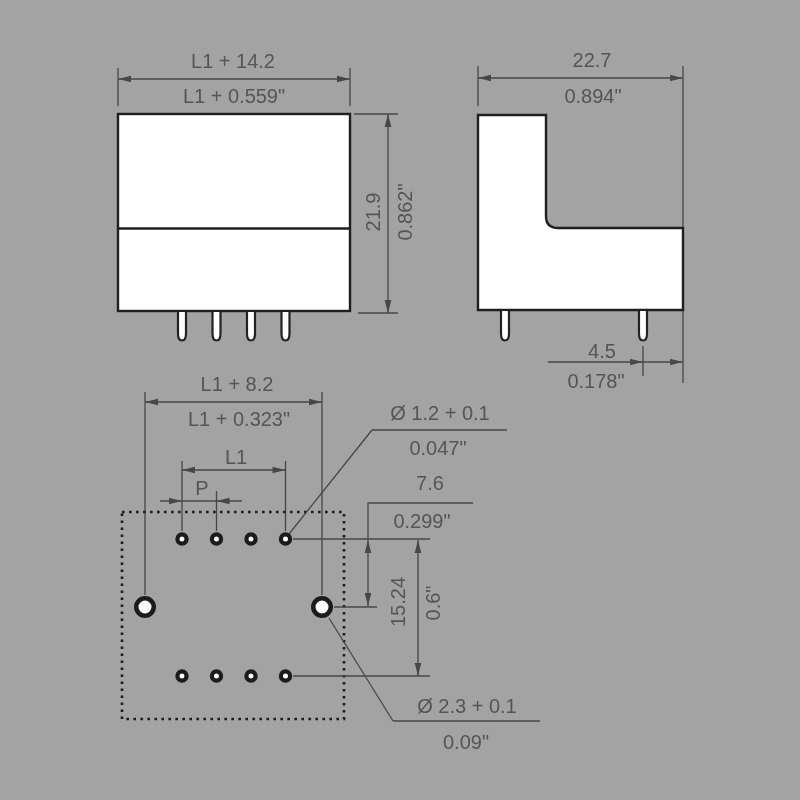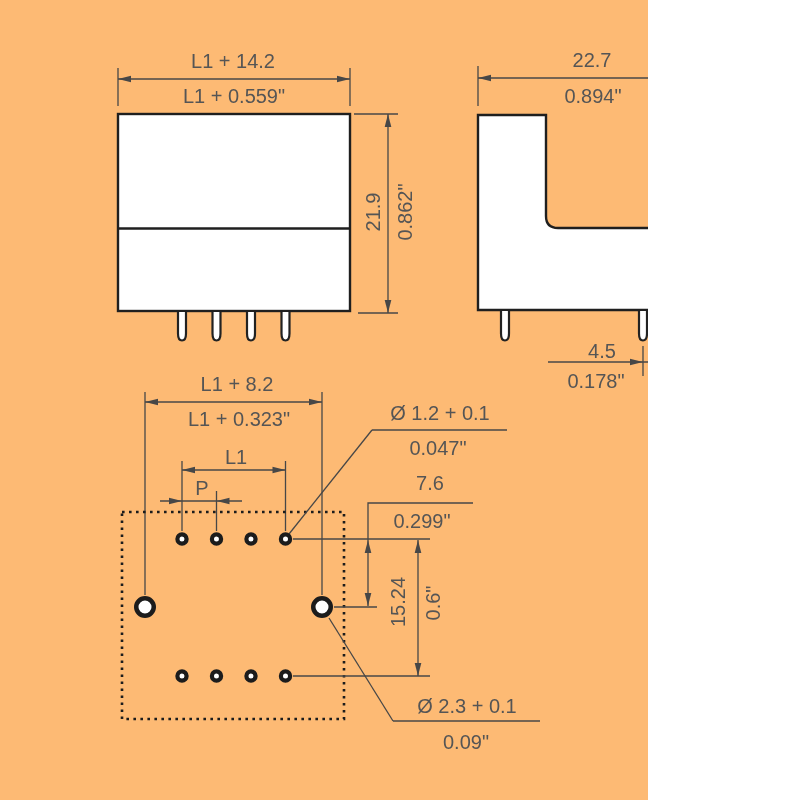--- a/index.html
+++ b/index.html
@@ -1,20 +1,20 @@
 <!DOCTYPE html>
 <html><head>
 <meta charset="utf-8">
 <style>
   html, body { margin: 0; padding: 0; background: #ffffff; }
   .canvas {
     position: relative;
-    width: 648px;
+    width: 800px;
     height: 800px;
-    background: #fdba74;
+    background: #a3a3a3;
     overflow: hidden;
   }
   svg { display: block; }
   text {
     font-family: "Liberation Sans", sans-serif;
     font-size: 20px;
     fill: #555555;
   }
   .outline   { stroke: #1f1f1f; stroke-width: 2.4; fill: #ffffff; }
   .outline-l { stroke: #1f1f1f; stroke-width: 2.4; fill: none; }

